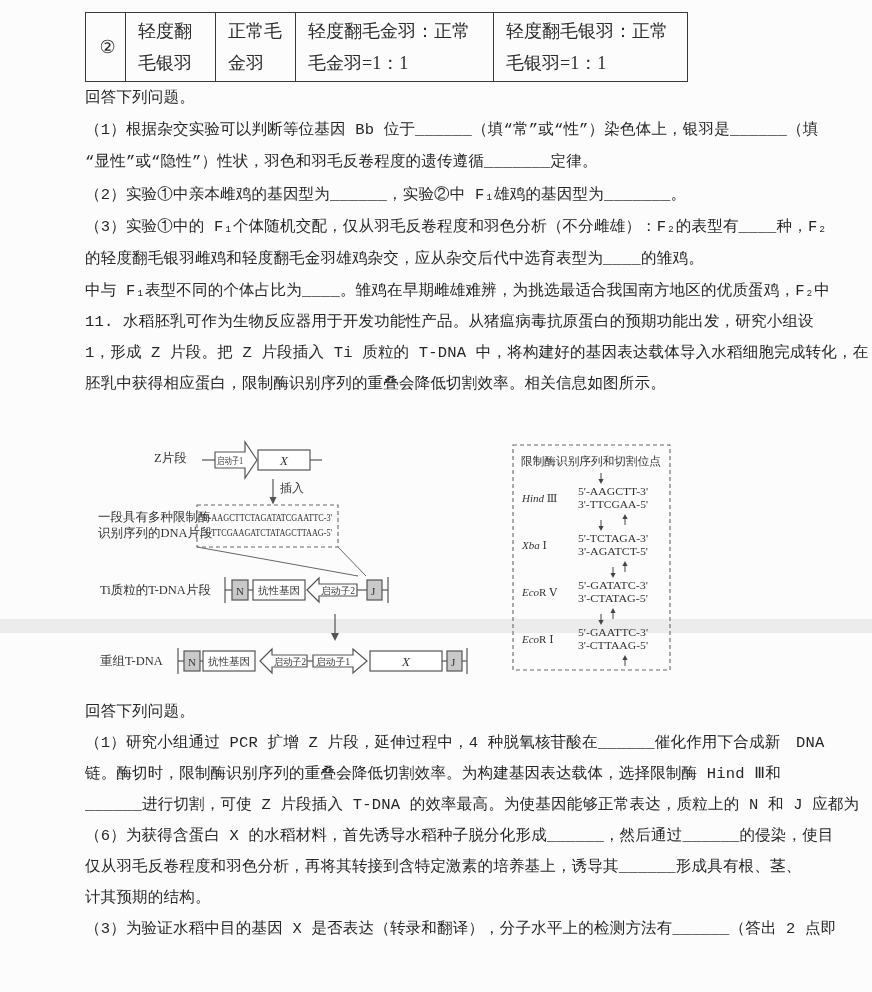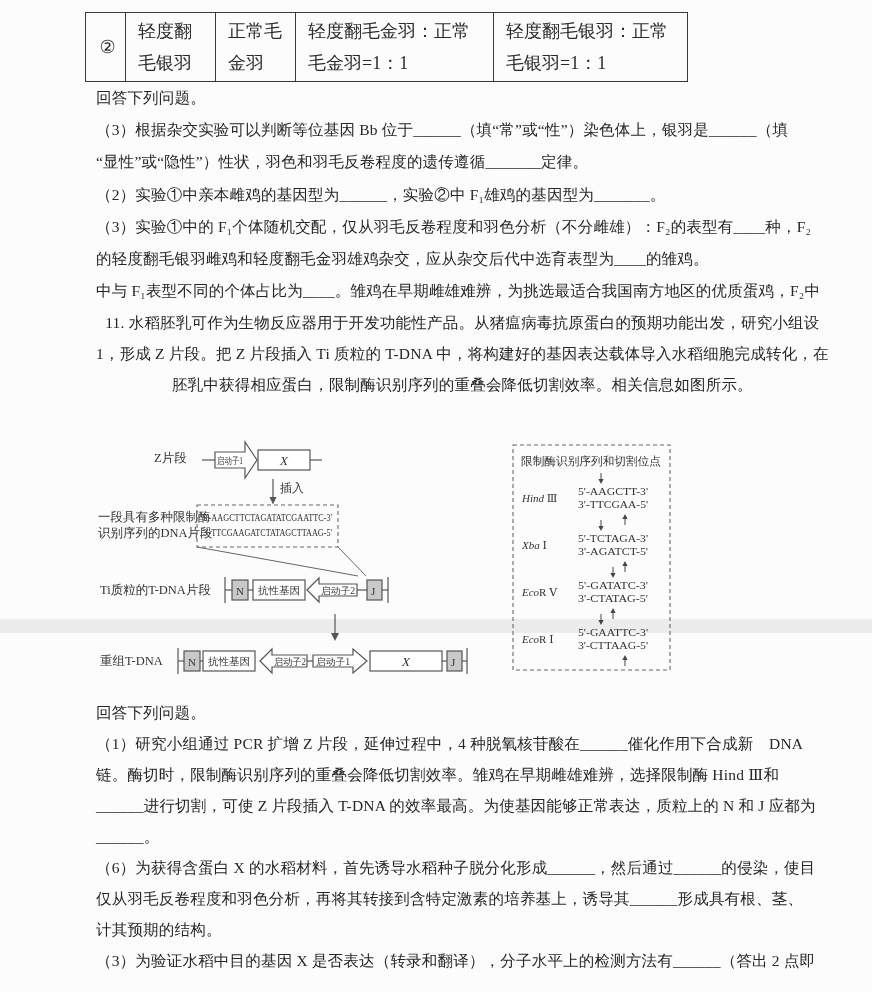--- a/index.html
+++ b/index.html
@@ -14,27 +14,27 @@
 
   
   table.cross { position:absolute; left:85px; top:12px; border-collapse:collapse; table-layout:fixed; z-index:1; }
   table.cross td {
     border:1.6px solid #3a3a3a; font-size:18px; line-height:32px;
     padding:2px 8px 2px 12px; vertical-align:middle; color:#2a2a2a;
   }
   td.c0 { text-align:center; padding:2px 2px; }
 
   
-  .tblock { position:absolute; left:96px; z-index:1; }
+  .tblock { position:absolute; left:85px; z-index:1;font-family:Liberation Mono, monospace; }
   .tline {
     display:block; white-space:pre; font-size:15.5px; letter-spacing:0.2px;
     color:#262626;
   }
   #q10 { top:82px; } #q10 .tline { line-height:32.2px; }
-  #q11intro { top:307px; } #q11intro .tline { line-height:31px;text-align:center; }
+  #q11intro { top:307px; } #q11intro .tline { line-height:31px; }
   #q11ans { top:697px; } #q11ans .tline { line-height:31px; }
 
   
   svg { position:absolute; z-index:1; overflow:visible; }
   #diagram-left { left:90px; top:432px; }
   #enzyme-box-svg { left:505px; top:440px; }
   svg text { fill:#333; font-family:"Liberation Serif","DejaVu Serif",serif; }
   .lbl { font-size:12.5px; }
   .seq { font-size:10.5px; }
   .small { font-size:9.5px; }
@@ -65,21 +65,21 @@
       <td>轻度翻毛银羽</td>
       <td>正常毛金羽</td>
       <td>轻度翻毛金羽：正常毛金羽=1：1</td>
       <td>轻度翻毛银羽：正常毛银羽=1：1</td>
     </tr>
   </tbody>
     </table>
 
   <div id="q10" class="tblock">
     <span class="tline">回答下列问题。</span>
-    <span class="tline">（3）根据杂交实验可以判断等位基因 Bb 位于______（填“常”或“性”）染色体上，银羽是______（填</span>
+    <span class="tline">（1）根据杂交实验可以判断等位基因 Bb 位于______（填“常”或“性”）染色体上，银羽是______（填</span>
     <span class="tline">“显性”或“隐性”）性状，羽色和羽毛反卷程度的遗传遵循_______定律。</span>
     <span class="tline">（2）实验①中亲本雌鸡的基因型为______，实验②中 F₁雄鸡的基因型为_______。</span>
     <span class="tline">（3）实验①中的 F₁个体随机交配，仅从羽毛反卷程度和羽色分析（不分雌雄）：F₂的表型有____种，F₂</span>
     <span class="tline">的轻度翻毛银羽雌鸡和轻度翻毛金羽雄鸡杂交，应从杂交后代中选育表型为____的雏鸡。</span>
     <span class="tline">中与 F₁表型不同的个体占比为____。雏鸡在早期雌雄难辨，为挑选最适合我国南方地区的优质蛋鸡，F₂中</span>
   </div>
 
   <div id="q11intro" class="tblock">
     <span class="tline">11. 水稻胚乳可作为生物反应器用于开发功能性产品。从猪瘟病毒抗原蛋白的预期功能出发，研究小组设</span>
     <span class="tline">1，形成 Z 片段。把 Z 片段插入 Ti 质粒的 T-DNA 中，将构建好的基因表达载体导入水稻细胞完成转化，在</span>
@@ -185,21 +185,20 @@
     <text x="17" y="203" font-size="11"><tspan class="it">Eco</tspan><tspan>R Ⅰ</tspan></text>
     <text class="seq" x="73" y="196" textLength="70" lengthAdjust="spacingAndGlyphs">5'-GAATTC-3'</text>
     <text class="seq" x="73" y="209" textLength="70" lengthAdjust="spacingAndGlyphs">3'-CTTAAG-5'</text>
     <use href="#arrD" x="96" y="183"></use>
     <use href="#arrU" x="120" y="217"></use>
   </svg>
 
   <div id="q11ans" class="tblock">
     <span class="tline">回答下列问题。</span>
     <span class="tline">（1）研究小组通过 PCR 扩增 Z 片段，延伸过程中，4 种脱氧核苷酸在______催化作用下合成新　DNA</span>
-    <span class="tline">链。酶切时，限制酶识别序列的重叠会降低切割效率。雏鸡在早期雌雄难辨，选择限制酶 Hind Ⅲ和</span>
+    <span class="tline">链。酶切时，限制酶识别序列的重叠会降低切割效率。为构建基因表达载体，选择限制酶 Hind Ⅲ和</span>
     <span class="tline">______进行切割，可使 Z 片段插入 T-DNA 的效率最高。为使基因能够正常表达，质粒上的 N 和 J 应都为</span>
-    <span class="tline">______。</span>
     <span class="tline">（6）为获得含蛋白 X 的水稻材料，首先诱导水稻种子脱分化形成______，然后通过______的侵染，使目</span>
     <span class="tline">仅从羽毛反卷程度和羽色分析，再将其转接到含特定激素的培养基上，诱导其______形成具有根、茎、</span>
     <span class="tline">计其预期的结构。</span>
     <span class="tline">（3）为验证水稻中目的基因 X 是否表达（转录和翻译），分子水平上的检测方法有______（答出 2 点即</span>
   </div>
 </div>
 
 </body></html>

